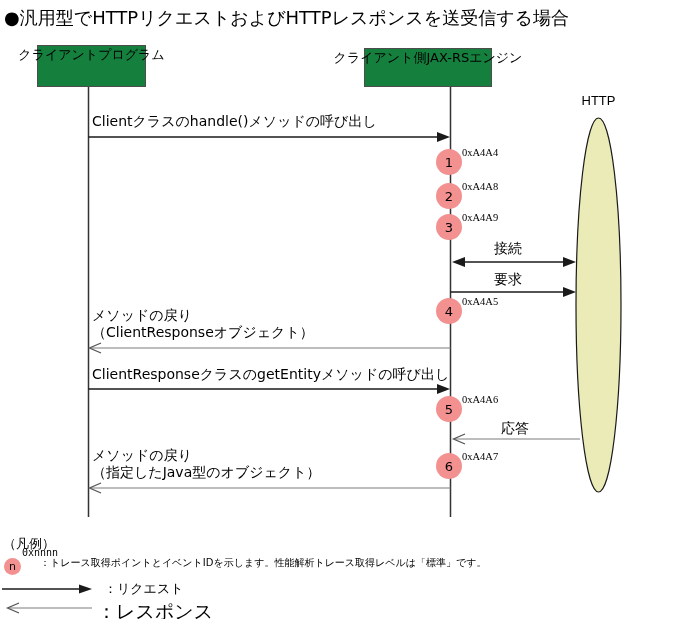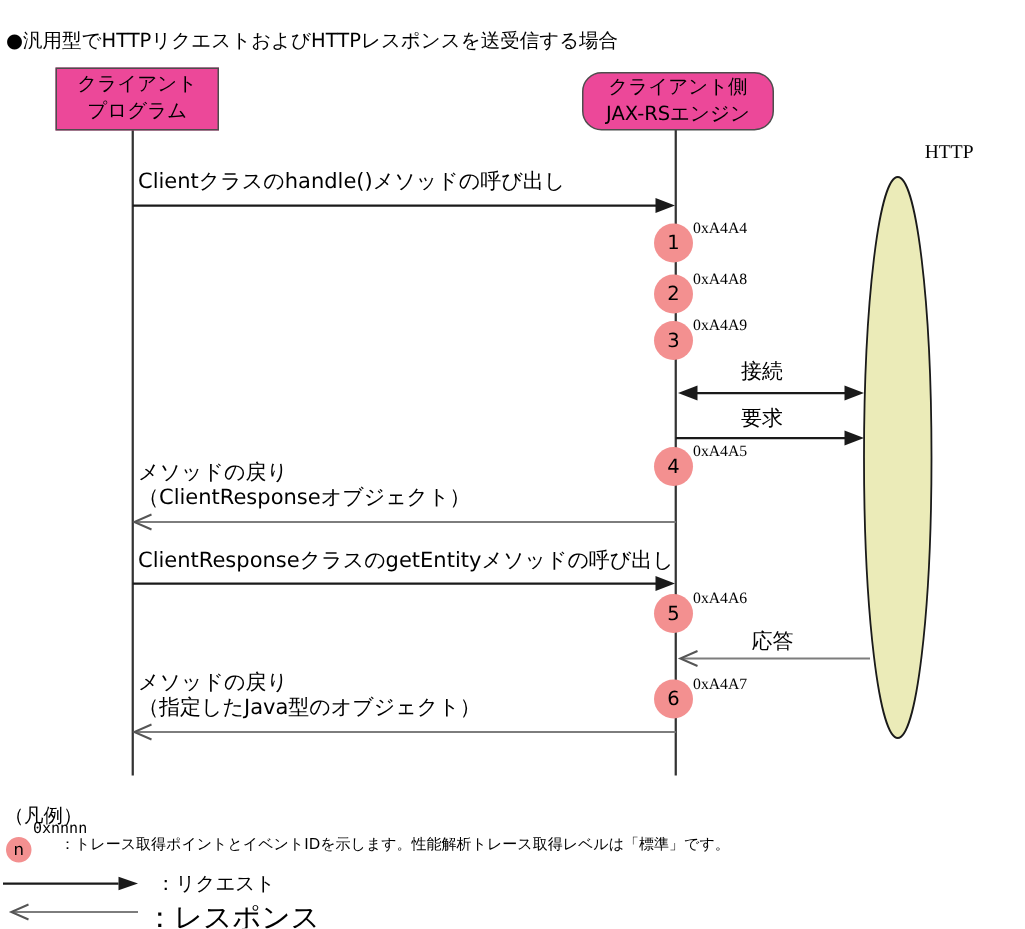--- a/index.html
+++ b/index.html
@@ -1,31 +1,31 @@
 <!DOCTYPE html>
 <html><head>
 <meta charset="utf-8">
 <style>
   html,body{margin:0;padding:0;background:#fff;}
   .stage{
     position:relative;width:683px;height:619px;background:#fff;
     font-family:"DejaVu Sans",sans-serif;color:#000;overflow:hidden;
   }
   .gfx{position:absolute;left:0;top:0;pointer-events:none;}
-  .title{position:absolute;left:4px;top:18px;font-size:13px;white-space:nowrap;}
+  .title{position:absolute;left:4px;top:6px;font-size:18px;white-space:nowrap;}
   .actor-box{
-    position:absolute;border:1.5px solid #4d4d4d;background:#ec4899;
+    position:absolute;border:1.5px solid #4d4d4d;background:#15803d;
     text-align:center;font-size:13px;line-height:18px;
-    display:flex;flex-direction:column;justify-content:center;white-space:nowrap;
+    display:flex;justify-content:center;white-space:nowrap;
   }
   .box-client{left:37px;top:45px;width:107px;height:40px;}
-  .box-jaxrs{left:388px;top:48px;width:126px;height:37px;border-radius:13px;}
+  .box-jaxrs{left:364px;top:48px;width:126px;height:37px;}
   .http-label{
-    position:absolute;left:600px;top:93px;width:49px;text-align:right;
-    font-size:13px;font-family:Liberation Serif, serif;
+    position:absolute;left:574px;top:93px;width:49px;text-align:center;
+    font-size:13px;font-family:Liberation Sans, sans-serif;
   }
   .http-ellipse{fill:var(--http-ellipse,#EBEBB8);stroke:#1a1a1a;stroke-width:1.2;}
   .lifeline{stroke:#333;stroke-width:1.5;}
   .req{stroke:var(--request-line,#1a1a1a);stroke-width:1.5;}
   .head{fill:var(--request-line,#1a1a1a);}
   .res{stroke:var(--response-line,#7d7d7d);stroke-width:1.2;}
   .reshead{stroke:#555;stroke-width:1.3;fill:none;}
   .msg{position:absolute;font-size:14px;white-space:nowrap;line-height:17px;}
   .tp{
     position:absolute;left:436px;width:26px;height:26px;border-radius:50%;

